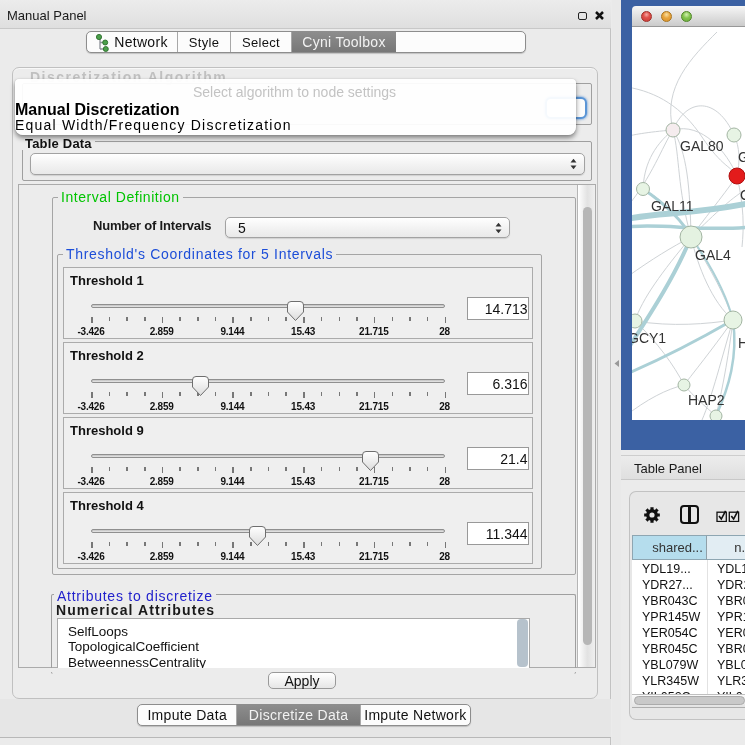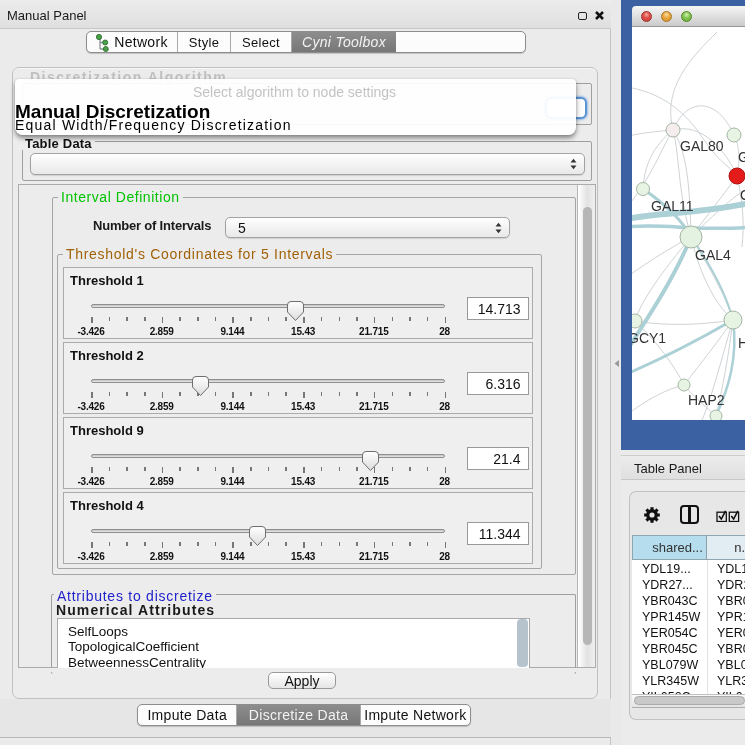--- a/index.html
+++ b/index.html
@@ -10,21 +10,21 @@
 .txt { font-size:12px; color:#1a1a1a; white-space:nowrap; }
 .b { font-weight:bold; }
 .groupbox { position:absolute; border:1px solid #9f9f9f; border-radius:2px; }
 .glabel { position:absolute; font-size:13px; white-space:nowrap; background:#ececec; padding:0 3px; line-height:13px; }
 .combo { position:absolute; border:1px solid #a2a2a2; border-radius:5px;
   background:linear-gradient(#ffffff,#f1f1f1 60%,#e9e9e9); box-shadow:0 1px 1px rgba(0,0,0,0.12);
   font-size:14px; color:#111; letter-spacing:0.2px; }
 .combo .ct { position:absolute; left:5px; top:0; bottom:0; display:flex; align-items:center; }
 .updown { position:absolute; right:7px; top:50%; transform:translateY(-50%); width:7px; height:11px; }
 .tfield { position:absolute; background:#fff; border:1px solid #999; font-size:14px; color:#111;
-  display:flex; align-items:center; justify-content:flex-end; padding-right:7px; }
+  display:flex; align-items:center; justify-content:flex-end; }
 .tbox { position:absolute; left:63px; width:470px; height:72px; background:#efefef; border:1px solid #ababab; }
 .tbox .tl { position:absolute; left:6px; top:5px; font-size:13px; font-weight:bold; color:#111; }
 .track { position:absolute; left:27px; width:354px; top:36px; height:4px; border:1px solid #8f8f8f;
   border-radius:2.5px; background:linear-gradient(#c0c0c0,#e9e9e9); }
 .thumb { position:absolute; top:33px; width:17px; height:20px; }
 .ticklabels { position:absolute; top:58px; left:0; width:100%; height:11px; }
 .ticklabels span { position:absolute; font-size:10px; font-weight:bold; letter-spacing:-0.2px;
   color:#111; transform:translateX(-50%); line-height:11px; }
 .seg { display:flex; position:absolute; background:#fcfcfc; border:1px solid #8d8d8d; border-radius:5px;
   box-shadow:0 1px 1px rgba(0,0,0,0.18); overflow:hidden; }
@@ -50,21 +50,21 @@
   <div class="s" style="width:91px;">
     <svg width="13" height="19" viewBox="0 0 13 19" style="margin-right:5px;margin-top:1px;">
       <path d="M4,4 L4,16 M4,9.5 L9.2,9.5 M4,16 L9.8,16" stroke="#8b8f96" stroke-width="1.3" fill="none"></path>
       <circle cx="3" cy="4" r="2.6" fill="#4ba04b" stroke="#2c6e2c" stroke-width="0.9"></circle>
       <circle cx="9.2" cy="9.5" r="2.5" fill="#4ba04b" stroke="#2c6e2c" stroke-width="0.9"></circle>
       <circle cx="9.8" cy="16" r="2.5" fill="#4ba04b" stroke="#2c6e2c" stroke-width="0.9"></circle>
     </svg>
     Network</div>
   <div class="s" style="width:53px;font-size:13px;">Style</div>
   <div class="s" style="width:61px;font-size:13px;">Select</div>
-  <div class="s sel" style="width:104px;font-style:italic;">Cyni Toolbox</div>
+  <div class="s sel" style="width:104px;">Cyni Toolbox</div>
 </div>
 
 <div class="abs" style="left:12px;top:67px;width:586px;height:632px;background:#ececec;border:1px solid #c0c0c0;border-radius:7px;box-shadow:inset 0 1px 0 #f8f8f8;"></div>
 
 <div class="abs b" style="left:30px;top:68.5px;font-size:14px;letter-spacing:1.5px;color:rgba(135,135,135,0.43);">Discretization Algorithm</div>
 <div class="groupbox" style="left:22px;top:83px;width:570px;height:42px;"></div>
 
 <div class="abs" style="left:545px;top:97px;width:42px;height:22px;border-radius:6px;background:#fcfcfc;border:2.5px solid #5a95d6;box-shadow:0 0 2px 1px rgba(95,152,216,0.55);"></div>
 
 <div class="groupbox" style="left:22px;top:141px;width:570px;height:40px;"></div>
@@ -87,21 +87,21 @@
 <div class="abs b txt" style="left:93px;top:218px;font-size:13px;letter-spacing:-0.2px;">Number of Intervals</div>
 <div class="combo" style="left:225px;top:217px;width:285px;height:21px;">
   <div class="ct" style="left:12px;">5</div>
   <svg class="updown" viewBox="0 0 8 12">
       <path d="M4,0 L7.4,4.4 L0.6,4.4 Z" fill="#333"></path>
       <path d="M4,12 L7.4,7.6 L0.6,7.6 Z" fill="#333"></path>
     </svg>
 </div>
 
 <div class="groupbox" style="left:57px;top:254px;width:485px;height:315px;border-color:#a5a5a5;"></div>
-<div class="glabel" style="left:63px;top:248px;color:#a16207;font-size:14px;letter-spacing:0.7px;">Threshold's Coordinates for 5 Intervals</div>
+<div class="glabel" style="left:63px;top:248px;color:#1d4ed8;font-size:14px;letter-spacing:0.7px;">Threshold's Coordinates for 5 Intervals</div>
 
 <div id="thresholds">
     <div class="tbox" style="top:266.9px;">
     <div class="tl">Threshold 1</div>
     <div class="track"></div>
     <div style="position:absolute;left:27.0px;top:49px;width:1.5px;height:6px;background:#777;"></div>
       <div style="position:absolute;left:44.7px;top:49px;width:1.5px;height:4.5px;background:#777;"></div>
       <div style="position:absolute;left:62.4px;top:49px;width:1.5px;height:4.5px;background:#777;"></div>
       <div style="position:absolute;left:80.0px;top:49px;width:1.5px;height:4.5px;background:#777;"></div>
       <div style="position:absolute;left:97.7px;top:49px;width:1.5px;height:6px;background:#777;"></div>
@@ -287,21 +287,21 @@
 
 <div class="seg" style="left:137px;top:704px;width:334px;height:22px;">
   <div class="s" style="width:100px;">Impute Data</div>
   <div class="s sel" style="width:124px;">Discretize Data</div>
   <div class="s" style="width:110px;">Impute Network</div>
 </div>
 <div class="abs" style="left:0;top:737px;width:611px;height:1px;background:#b8b8b8;"></div>
 
 <div class="abs" style="left:15px;top:79px;width:561px;height:56px;background:rgba(255,255,255,0.94);border-radius:4px 4px 8px 8px;box-shadow:0 3px 5px rgba(0,0,0,0.45), 0 0 1px rgba(0,0,0,0.3);"></div>
 <div class="abs txt" style="left:193px;top:84px;font-size:14px;color:#c3c3c3;">Select algorithm to node settings</div>
-<div class="abs txt b" style="left:15px;top:101px;font-size:19px;color:#000;">Manual Discretization</div>
+<div class="abs txt b" style="left:15px;top:101px;font-size:16px;color:#000;">Manual Discretization</div>
 <div class="abs txt" style="left:15px;top:117px;font-size:14px;letter-spacing:1.2px;color:#000;">Equal Width/Frequency Discretization</div>
 
 <div class="abs" style="left:612px;top:0;width:9px;height:745px;background:#e9e9e9;"></div>
 <svg class="abs" style="left:613px;top:359px;" width="7" height="9" viewBox="0 0 7 9">
     <path d="M6,1 L1.5,4.5 L6,8 Z" fill="#999"></path>
   </svg>
 
 <div class="abs" style="left:621px;top:0;width:124px;height:450px;background:#3b61a3;"></div>
 
 <div class="abs" style="left:632px;top:6px;width:113px;height:21px;background:linear-gradient(#f6f6f6,#cbcbcb);border-bottom:1px solid #989898;border-radius:4px 0 0 0;"></div>

